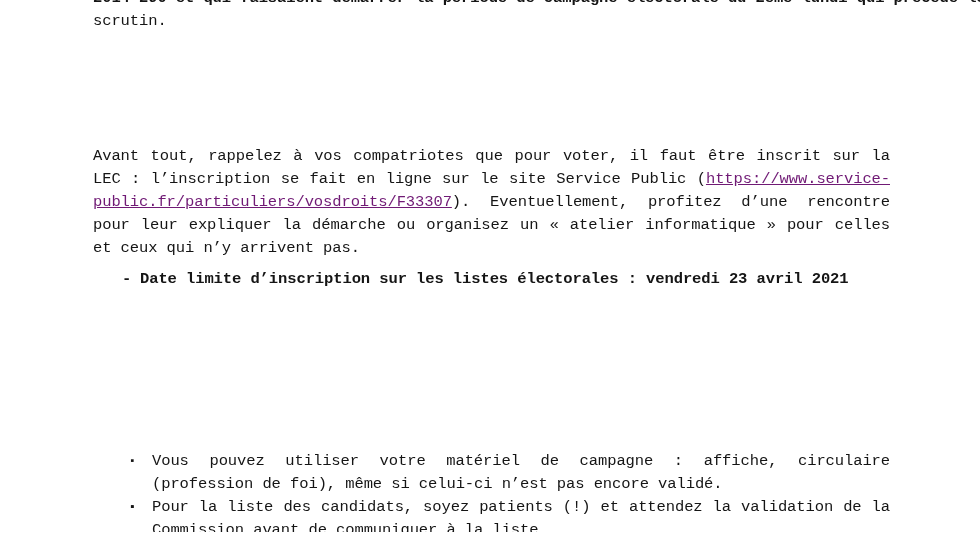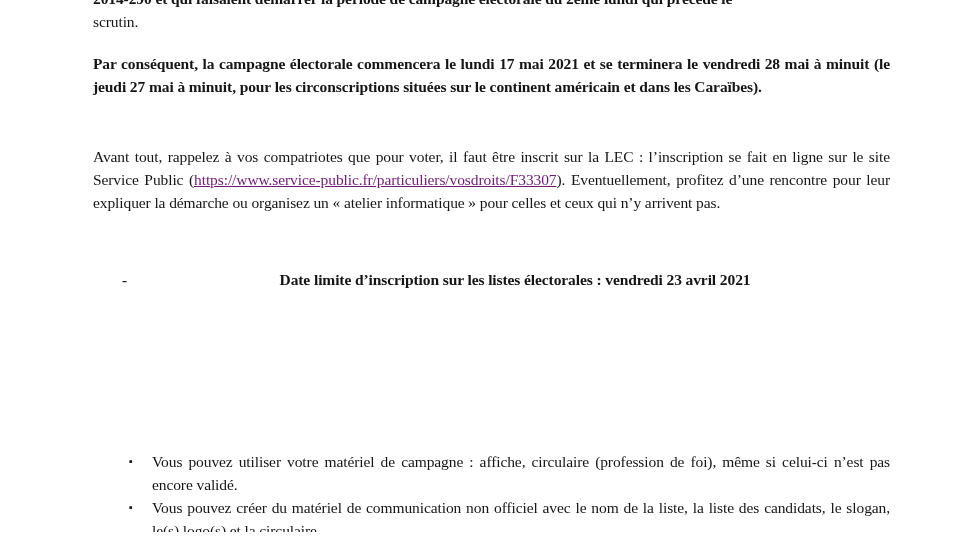--- a/index.html
+++ b/index.html
@@ -8,21 +8,21 @@
     width: 980px;
     height: 551px;
     background: #ffffff;
     overflow: hidden;
   }
   .doc {
     position: relative;
     width: 980px;
     height: 532px;
     background: #ffffff;
-    font-family: Liberation Serif, serif;
+    font-family: Liberation Mono, monospace;
     font-size: 15.5px;
     line-height: 23px;
     color: #151515;
     letter-spacing: -0.1px;
     overflow: hidden;
   }
   .block {
     position: absolute;
     left: 93px;
     width: 797px;
@@ -37,21 +37,21 @@
   .deadline .dash {
     position: absolute;
     left: 29px;
     top: 0;
     font-weight: bold;
   }
   .deadline .deadline-text {
     display: block;
     margin-left: 47px;
     font-weight: bold;
-    text-align: center;
+    text-align: left;
   }
   .profitez { top: 313px; }
   .heading { top: 412px; text-align: left; }
   .heading .num { font-weight: normal; }
   .heading .htxt { font-weight: bold; }
   .bullets {
     top: 450px;
     list-style: none;
     margin: 0;
     padding: 0;
@@ -77,39 +77,37 @@
 </head>
 <body>
 
 <div class="doc">
 
   <div class="block intro">
     <div class="nowrap bold">2014-290 et qui faisaient démarrer la période de campagne électorale du 2ème lundi qui précède le</div>
     <div>scrutin.</div>
   </div>
 
-  <div class="block consequent">Par conséquent, la campagne électorale commencera le lundi 17 mai 2021 et se terminera le vendredi 28 mai à minuit (le jeudi 27 mai à minuit, pour les circonscriptions situées sur le continent américain et dans les Caraïbes).</div>
 
   <div class="block avant"><span>Avant tout, rappelez à vos compatriotes que pour voter, il faut être inscrit sur la LEC : l’inscription se fait en ligne sur le site Service Public (</span><a class="doclink">https://www.service-public.fr/particuliers/vosdroits/F33307</a><span>). Eventuellement, profitez d’une rencontre pour leur expliquer la démarche ou organisez un « atelier informatique » pour celles et ceux qui n’y arrivent pas.</span></div>
 
   <div class="block deadline">
     <span class="dash">-</span>
     <span class="deadline-text">Date limite d’inscription sur les listes électorales : vendredi 23 avril 2021</span>
   </div>
 
 
 
   <ul class="block bullets">
     <li>
       <span class="marker">▪</span>
       <span>Vous pouvez utiliser votre matériel de campagne : affiche, circulaire (profession de foi), même si celui-ci n’est pas encore validé.</span>
     </li>
     <li>
       <span class="marker">▪</span>
-      <span>Vous pouvez créer du matériel de communication non officiel avec le nom de la liste, la liste des candidats, le slogan, le(s) logo(s) et la circulaire.</span>
     </li>
     <li>
       <span class="marker">▪</span>
       <span>Pour la liste des candidats, soyez patients (!) et attendez la validation de la Commission avant de communiquer à la liste</span>
     </li>
   </ul>
 
 </div>
 
 </body></html>

